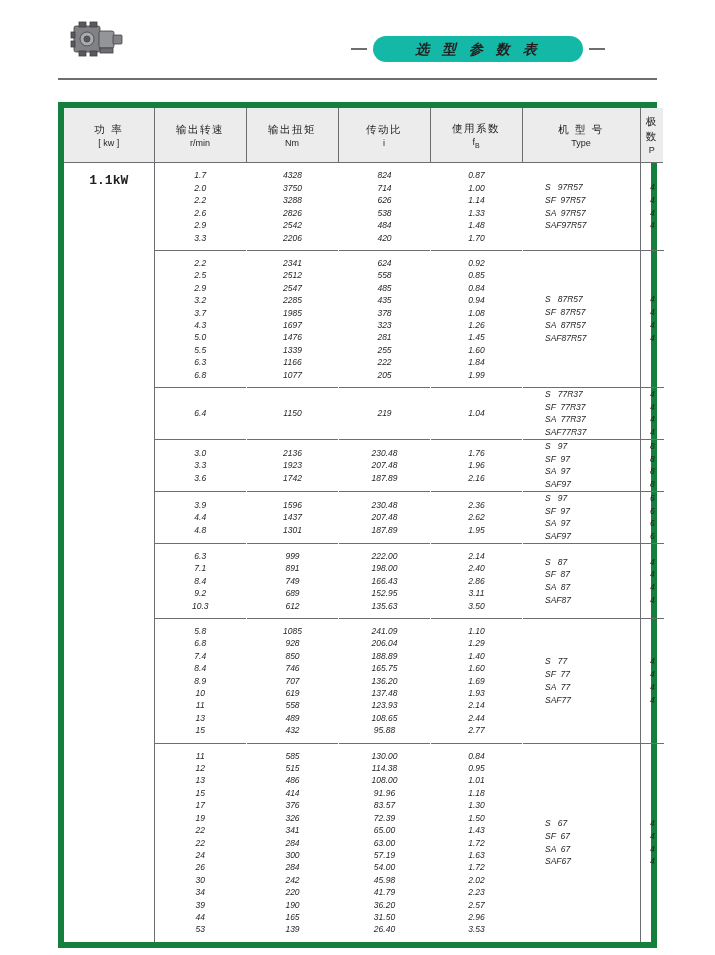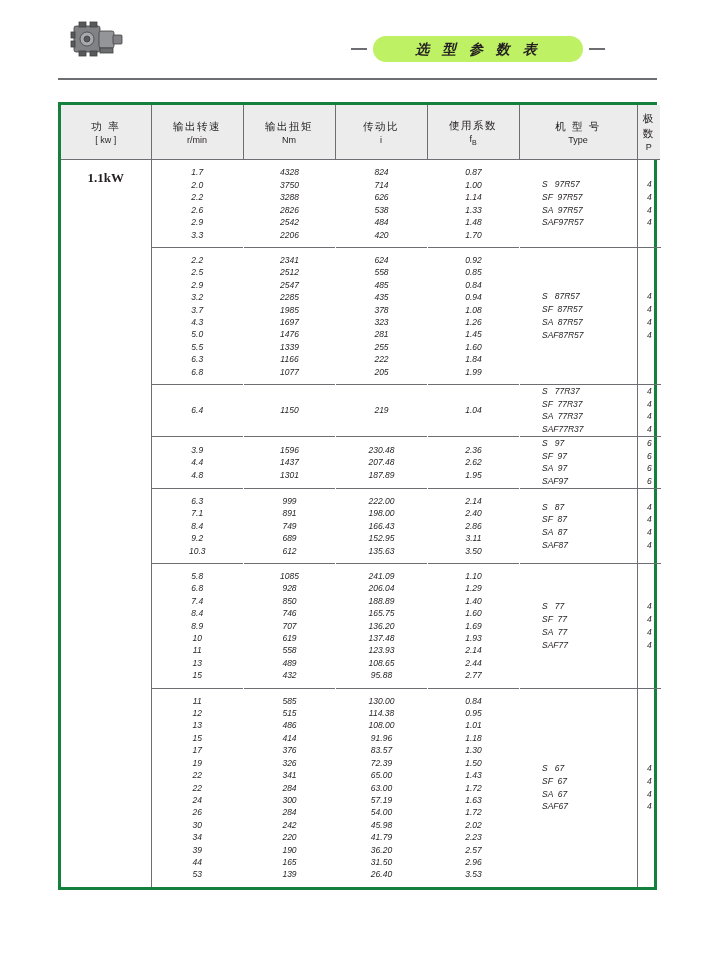--- a/index.html
+++ b/index.html
@@ -35,21 +35,21 @@
     top: 20px;
     width: 54px;
     height: 40px;
   }
   .title-banner {
     position: absolute;
     left: 315px;
     top: 36px;
     width: 210px;
     height: 26px;
-    background: #bef264;
+    background: #14b8a6;
     border-radius: 13px 13px 13px 13px / 13px 13px 13px 13px;
   }
   .title-banner .bar-left,
   .title-banner .bar-right {
     position: absolute;
     top: 12px;
     width: 16px;
     height: 2px;
     background: #6d6e71;
   }
@@ -67,21 +67,21 @@
     font-style: italic;
     font-weight: bold;
     letter-spacing: 4px;
     color: #231f20;
     font-family: "DejaVu Sans", sans-serif;
   }
 
   
   .table-wrap {
     margin: 22px 58px 0 58px;
-    border: 3px solid #15803d;
+    border: 6px solid #15803d;
     box-sizing: border-box;
   }
   table.spec {
     border-collapse: collapse;
     width: 100%;
     table-layout: fixed;
   }
   table.spec col.c0 { width: 90px; }
   table.spec col.c1 { width: 92px; }
   table.spec col.c2 { width: 92px; }
@@ -116,21 +116,21 @@
     font-size: 7px;
   }
 
   td.power-cell {
     border-right: 1px solid #6d6e71;
     vertical-align: top;
     text-align: center;
     padding-top: 10px;
     font-size: 13px;
     font-weight: bold;
-    font-family: Liberation Serif, serif;
+    font-family: Liberation Mono, monospace;
   }
 
   td.block-cell {
     padding: 0;
     vertical-align: top;
   }
 
   table.inner {
     border-collapse: collapse;
     width: 100%;
@@ -365,20 +365,42 @@
                   <td class="typecell">S   77R37
 SF  77R37
 SA  77R37
 SAF77R37</td>
                   <td class="polecell">4
 4
 4
 4</td>
                 </tr>
 
+                <tr class="group">
+                  <td class="num"><div class="pad-top"></div><span class="numlist">3.0
+3.3
+3.6</span><div class="pad-bot"></div></td>
+                  <td class="num"><span class="numlist">2136
+1923
+1742</span></td>
+                  <td class="num"><span class="numlist">230.48
+207.48
+187.89</span></td>
+                  <td class="num"><span class="numlist">1.76
+1.96
+2.16</span></td>
+                  <td class="typecell">S   97
+SF  97
+SA  97
+SAF97</td>
+                  <td class="polecell">8
+8
+8
+8</td>
+                </tr>
 
                 <tr class="group">
                   <td class="num"><div class="pad-top"></div><span class="numlist">3.9
 4.4
 4.8</span><div class="pad-bot"></div></td>
                   <td class="num"><span class="numlist">1596
 1437
 1301</span></td>
                   <td class="num"><span class="numlist">230.48
 207.48

